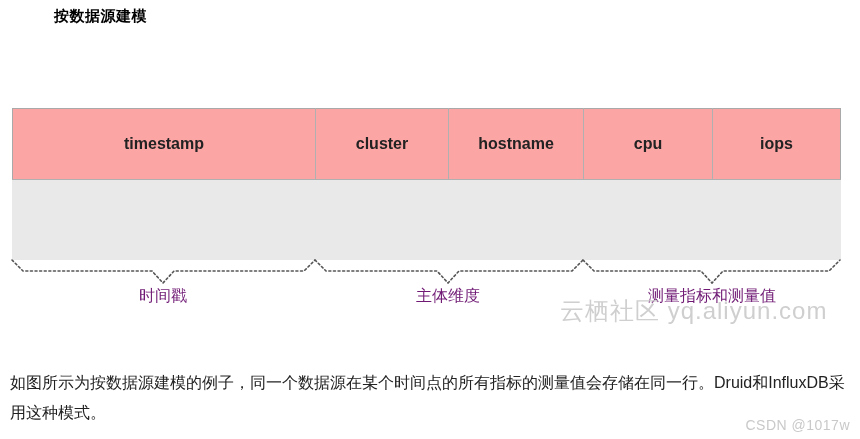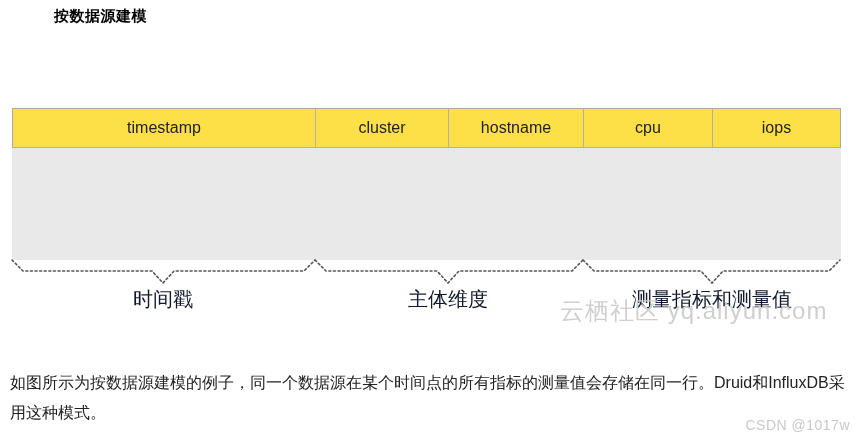--- a/index.html
+++ b/index.html
@@ -40,28 +40,28 @@
   table.data-table {
     border-collapse: collapse;
     table-layout: fixed;
     width: 828px;
     height: 152px;
     background: #e9e9e9;
     border: 1px solid #a9a9a9;
   }
   table.data-table td,
   table.data-table th {
-    background: #fde047;
+    background: #fca5a5;
     border-right: 1px solid #b0b0b0;
     border-bottom: 1px solid #b0b0b0;
     text-align: center;
-    font-weight: normal;
+    font-weight: bold;
     font-size: 16px;
     color: #222222;
-    padding: 0;
+    padding: 16px;
     height: 38px;
     line-height: 38px;
     overflow: hidden;
     white-space: nowrap;
   }
   table.data-table tr:last-child td { border-bottom: none; }
   table.data-table td:last-child,
   table.data-table th:last-child { border-right: none; }
 
   col.c-timestamp { width: 303px; }
@@ -79,22 +79,22 @@
     height: 60px;
   }
   #brace-svg {
     position: absolute;
     left: 0;
     top: 0;
   }
   .brace-label {
     position: absolute;
     top: 286px;
-    font-size: 20px;
-    color: #0f172a;
+    font-size: 16px;
+    color: #701a75;
     white-space: nowrap;
     transform: translateX(-50%);
   }
   #label-timestamp  { left: 163px; }
   #label-dimension  { left: 448px; }
   #label-metrics    { left: 712px; }
 
   
   #watermark {
     position: absolute;

